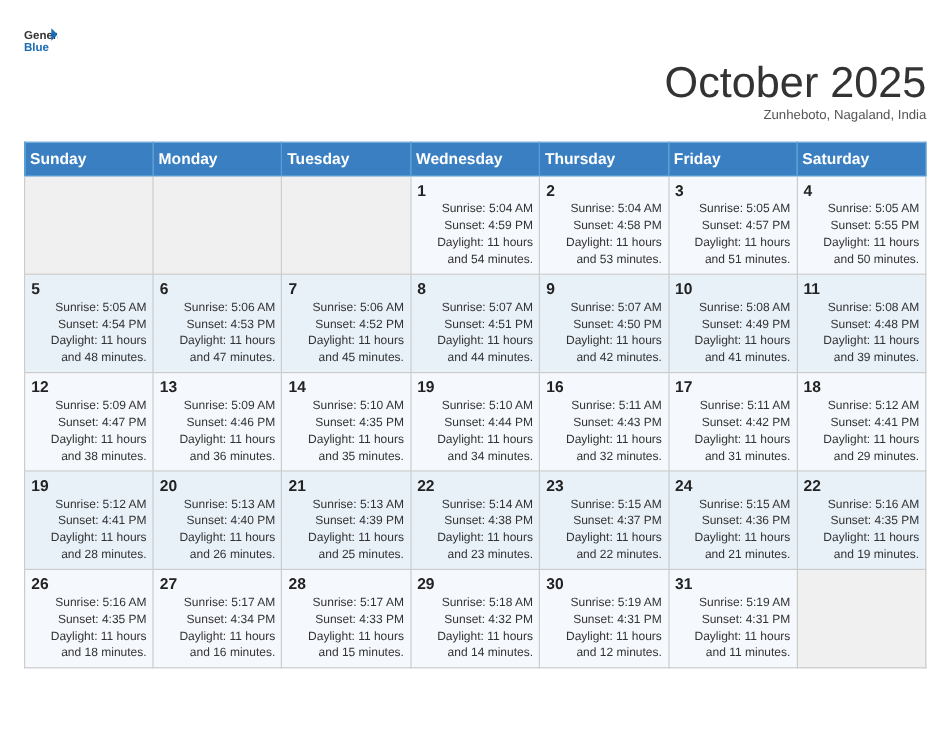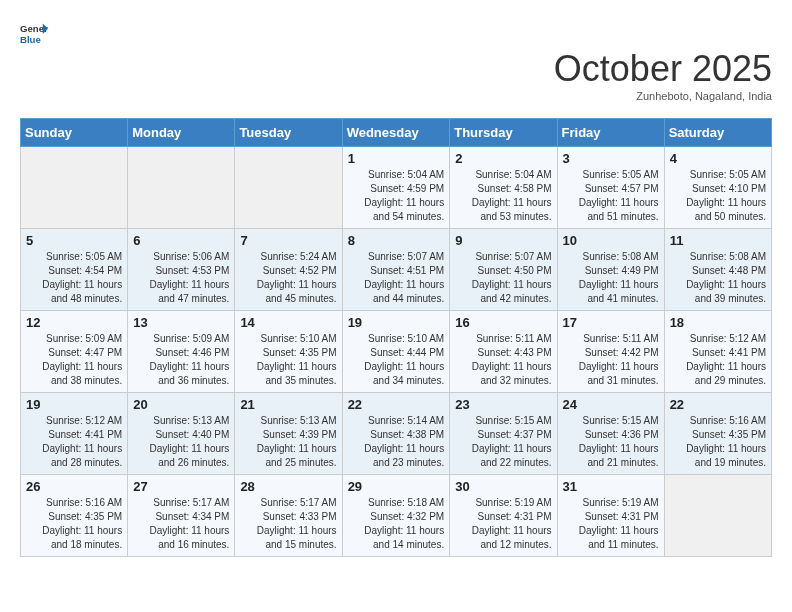--- a/index.html
+++ b/index.html
@@ -133,40 +133,40 @@
         </td>
         <td>
           <span class="day-num">3</span>
           <div class="cell-content">Sunrise: 5:05 AM
 Sunset: 4:57 PM
 Daylight: 11 hours and 51 minutes.</div>
         </td>
         <td>
           <span class="day-num">4</span>
           <div class="cell-content">Sunrise: 5:05 AM
-Sunset: 4:10 PM
+Sunset: 5:55 PM
 Daylight: 11 hours and 50 minutes.</div>
         </td>
       </tr>
       <tr>
         <td>
           <span class="day-num">5</span>
           <div class="cell-content">Sunrise: 5:05 AM
 Sunset: 4:54 PM
 Daylight: 11 hours and 48 minutes.</div>
         </td>
         <td>
           <span class="day-num">6</span>
           <div class="cell-content">Sunrise: 5:06 AM
 Sunset: 4:53 PM
 Daylight: 11 hours and 47 minutes.</div>
         </td>
         <td>
           <span class="day-num">7</span>
-          <div class="cell-content">Sunrise: 5:24 AM
+          <div class="cell-content">Sunrise: 5:06 AM
 Sunset: 4:52 PM
 Daylight: 11 hours and 45 minutes.</div>
         </td>
         <td>
           <span class="day-num">8</span>
           <div class="cell-content">Sunrise: 5:07 AM
 Sunset: 4:51 PM
 Daylight: 11 hours and 44 minutes.</div>
         </td>
         <td>

